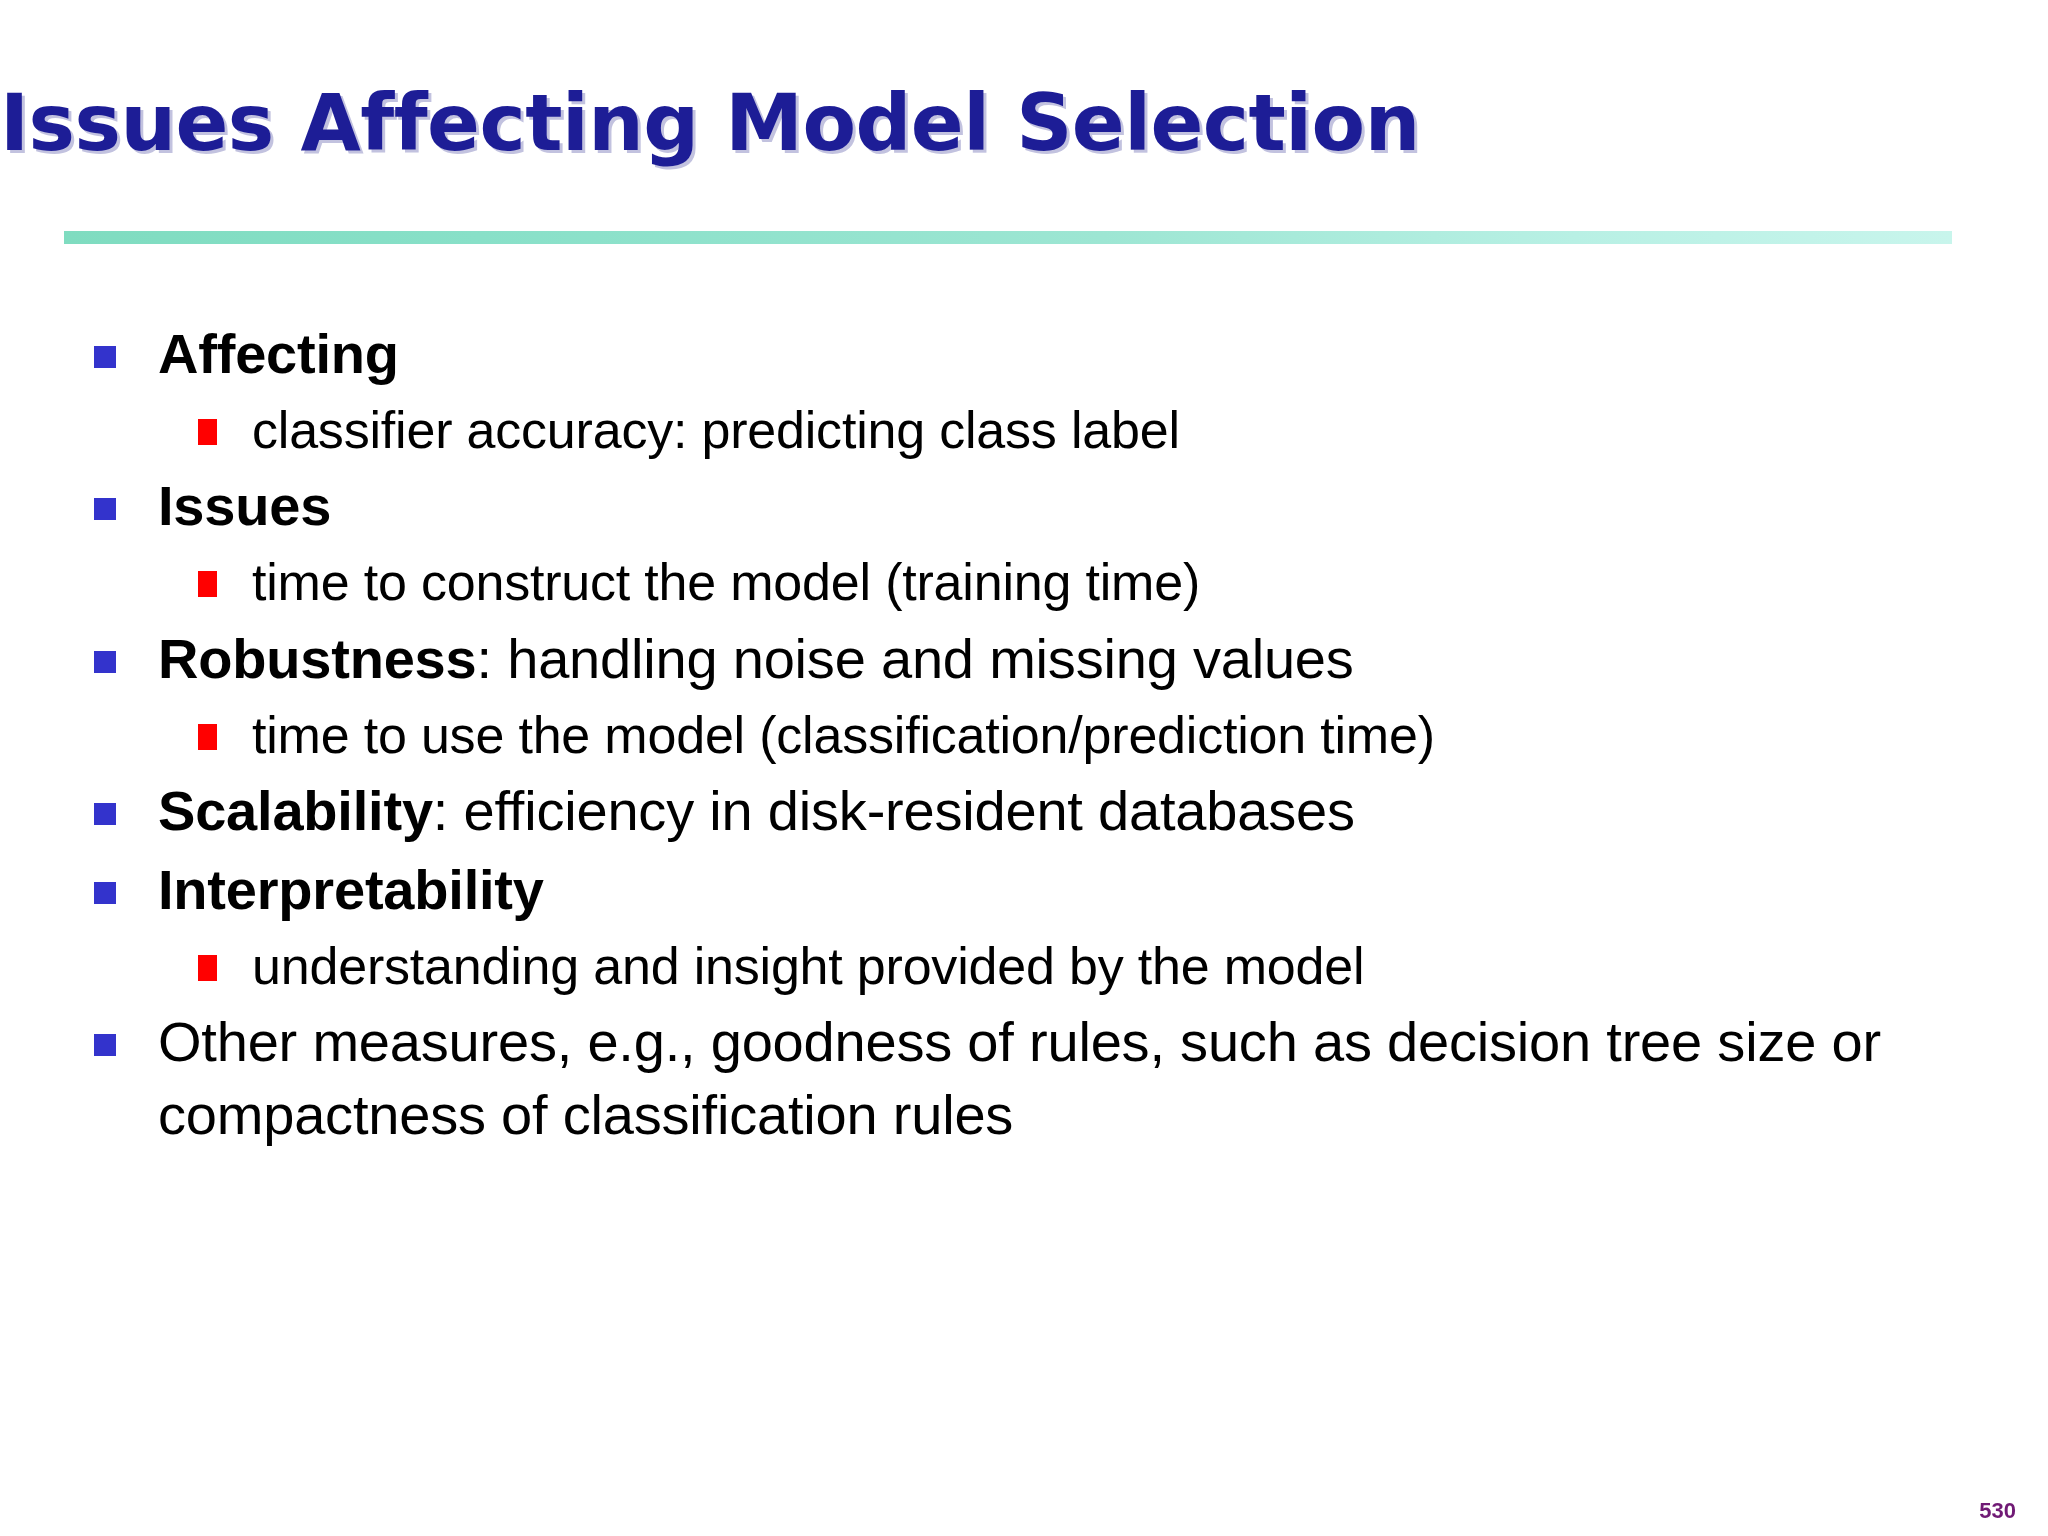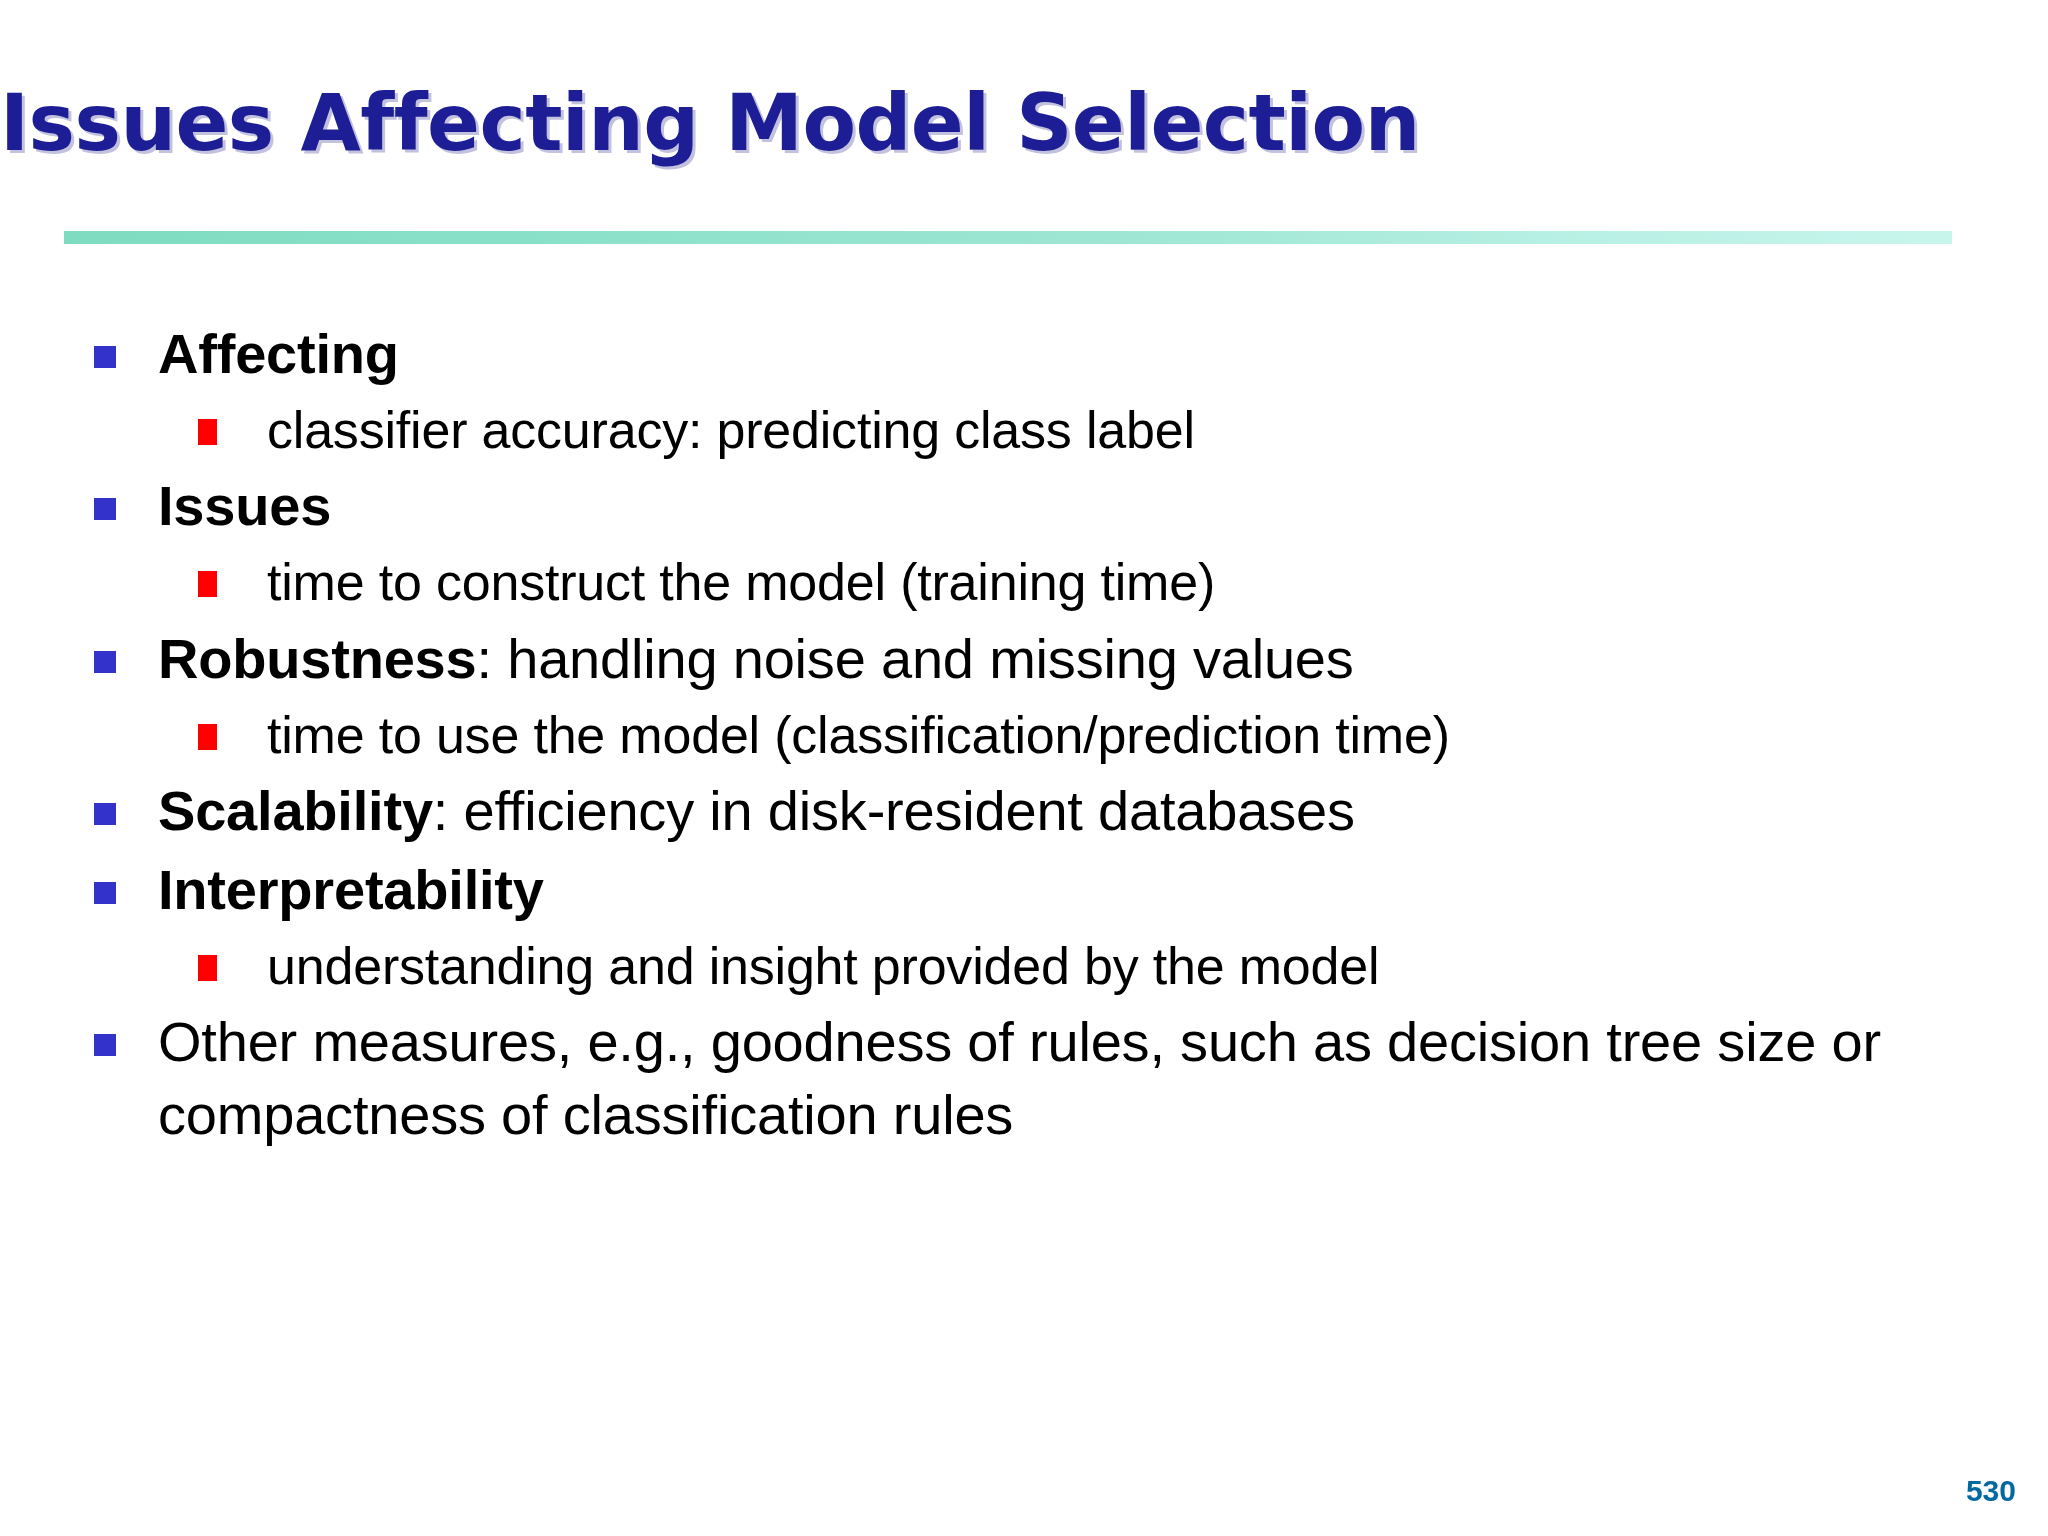--- a/index.html
+++ b/index.html
@@ -93,33 +93,32 @@
     height: 26px;
     background: #ff0000;
     margin-top: 22px;
     margin-right: 35px;
   }
   .lvl2 .text {
     font-size: 52px;
     line-height: 1.30;
     color: #000000;
     letter-spacing: -0.2px;
-    margin-left: 15px;
   }
 
   .b { font-weight: bold; }
 
   
   .pagenum {
     position: absolute;
     right: 32px;
-    bottom: 28px;
-    font-size: 30px;
+    bottom: 12px;
+    font-size: 22px;
     font-weight: bold;
-    color: #0369a1;
+    color: #701a75;
     font-family: "Liberation Sans", sans-serif;
   }
 </style>
 </head>
 <body>
 
 <div class="slide">
 
   <div class="title">Issues Affecting Model Selection</div>
 

